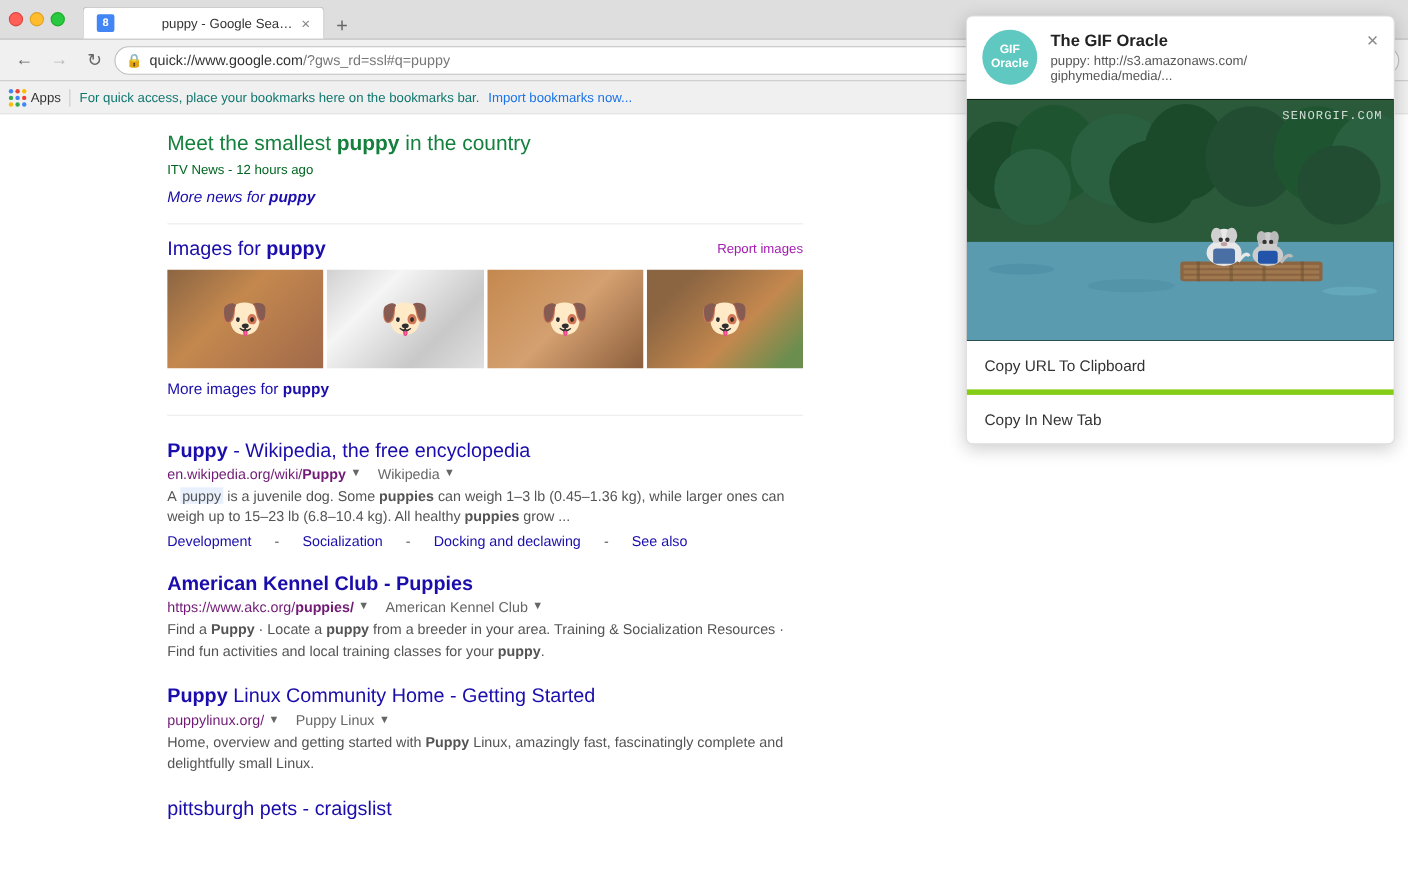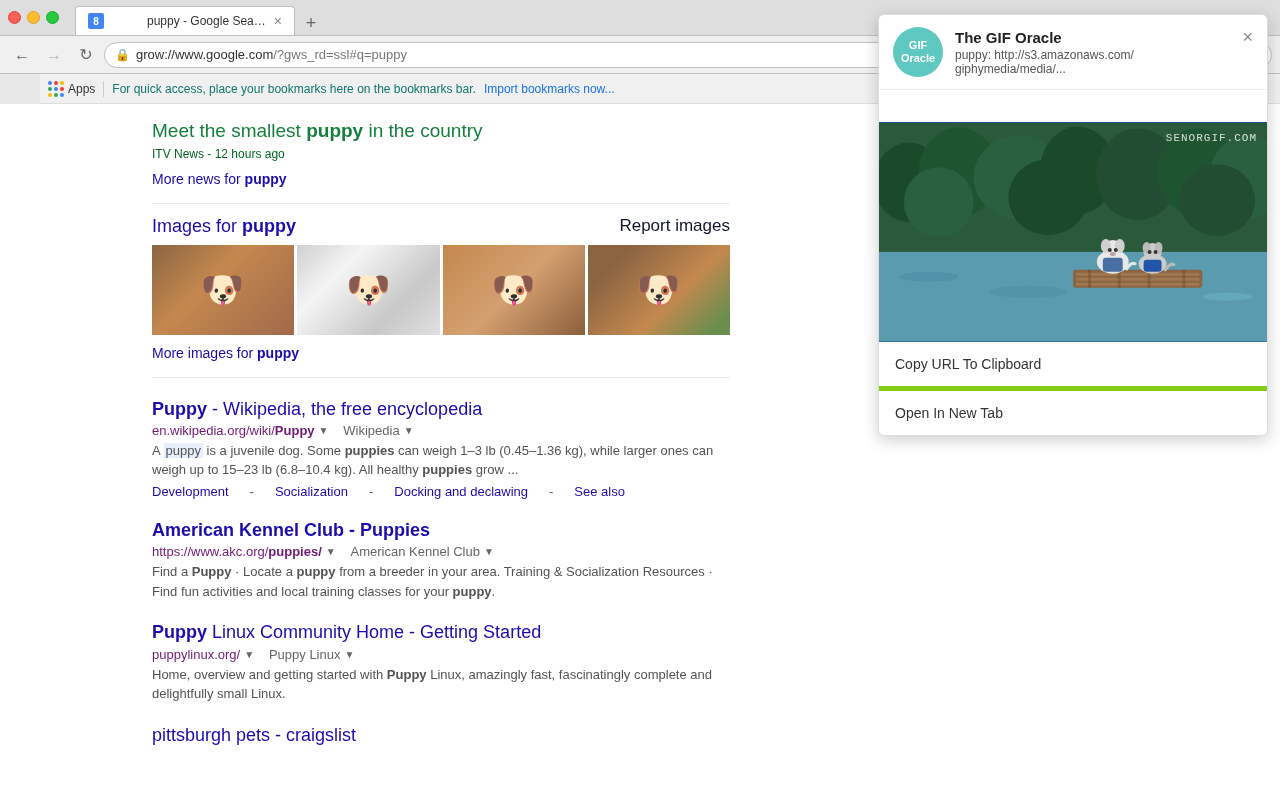--- a/index.html
+++ b/index.html
@@ -18,21 +18,21 @@
     .tab-close { color: #888; font-size: 14px; cursor: pointer; }
     .tab-new { width: 28px; height: 24px; display: flex; align-items: center; justify-content: center; color: #666; font-size: 18px; cursor: pointer; }
 
     .nav-bar { height: 38px; background: #f0f0f0; display: flex; align-items: center; padding: 0 8px; gap: 4px; border-bottom: 1px solid #c0c0c0; }
     .nav-btn { width: 28px; height: 28px; border-radius: 50%; border: none; background: transparent; cursor: pointer; display: flex; align-items: center; justify-content: center; color: #666; font-size: 16px; }
     .nav-btn.disabled { color: #bbb; cursor: default; }
     .address-bar { flex: 1; height: 26px; border: 1px solid #c0c0c0; border-radius: 13px; background: white; display: flex; align-items: center; padding: 0 10px; gap: 6px; font-size: 13px; color: #333; }
     .ssl-icon { color: #4CAF50; font-size: 12px; }
     .address-text { flex: 1; color: #333; font-size: 13px; }
 
-    .bookmarks-bar { height: 30px; background: #f0f0f0; border-bottom: 1px solid #ddd; display: flex; align-items: center; padding: 0 8px; gap: 8px; font-size: 12px; margin-left: 40px; }
+    .bookmarks-bar { height: 30px; background: #f0f0f0; border-bottom: 1px solid #ddd; display: flex; align-items: center; padding: 0 8px; gap: 8px; font-size: 12px; }
     .apps-btn { display: flex; align-items: center; gap: 4px; color: #333; cursor: pointer; }
     .apps-icon { display: grid; grid-template-columns: repeat(3, 4px); gap: 2px; }
     .apps-dot { width: 4px; height: 4px; border-radius: 50%; background: #4285f4; }
     .apps-dot:nth-child(2) { background: #ea4335; }
     .apps-dot:nth-child(3) { background: #fbbc05; }
     .apps-dot:nth-child(4) { background: #34a853; }
     .apps-dot:nth-child(5) { background: #4285f4; }
     .apps-dot:nth-child(6) { background: #ea4335; }
     .apps-dot:nth-child(7) { background: #fbbc05; }
     .apps-dot:nth-child(8) { background: #34a853; }
@@ -44,29 +44,29 @@
     
     .page-content { flex: 1; background: white; overflow-y: auto; display: flex; flex-direction: column; }
     
     .search-results { padding: 0 0 20px 152px; max-width: 730px; font-size: 14px; }
     
     .news-item { margin: 10px 0; }
     .news-title { color: #15803d; text-decoration: none; font-size: 19px; line-height: 1.4; }
     .news-title .bold { font-weight: bold; }
     .news-source { color: #006621; font-size: 12px; margin-top: 2px; }
     
-    .more-news { color: #1a0dab; font-size: 14px; margin: 10px 0 16px; cursor: pointer; text-decoration: none; display: block; }
+    .more-news { color: #1a0dab; font-size: 14px; margin: 10px 0 16px; cursor: pointer; text-decoration: none; display: block; font-style: italic; }
     .more-news .bold { font-weight: bold; }
     
     .section-divider { border: none; border-top: 1px solid #ebebeb; margin: 8px 0; }
     
     .images-header { display: flex; justify-content: space-between; align-items: center; margin: 12px 0 8px; }
     .images-title { color: #1a0dab; font-size: 18px; text-decoration: none; }
     .images-title .bold { font-weight: bold; }
-    .report-images { color: #0f172a; font-size: 17px; cursor: pointer; }
+    .report-images { color: #a21caf; font-size: 12px; cursor: pointer; }
     
     .image-grid { display: flex; gap: 3px; margin-bottom: 10px; }
     .image-thumb { height: 90px; flex: 1; overflow: hidden; cursor: pointer; }
     .image-thumb-inner { width: 100%; height: 100%; background: #ddd; }
     
     
     .img1 { background: linear-gradient(135deg, #8B6542 0%, #C4884E 40%, #A0694A 100%); }
     .img2 { background: linear-gradient(135deg, #d0d0d0 0%, #f5f5f5 30%, #c8c8c8 70%, #e0e0e0 100%); position: relative; }
     .img3 { background: linear-gradient(135deg, #C4884E 0%, #D4A070 50%, #8B5E3C 100%); }
     .img4 { background: linear-gradient(135deg, #8B6542 20%, #C4884E 60%, #6B8E4E 90%); }
@@ -96,21 +96,21 @@
     
     .gif-oracle-popup { position: absolute; top: 14px; right: 12px; width: 390px; background: white; border: 1px solid #ddd; border-radius: 6px; box-shadow: 0 4px 16px rgba(0,0,0,0.2); z-index: 1000; }
     .popup-header { display: flex; align-items: center; padding: 12px 14px; border-bottom: 1px solid #eee; gap: 12px; }
     .popup-logo { width: 50px; height: 50px; border-radius: 50%; background: #5fc8c0; display: flex; align-items: center; justify-content: center; flex-shrink: 0; }
     .popup-logo-text { color: white; font-size: 11px; font-weight: bold; text-align: center; line-height: 1.2; }
     .popup-title-area { flex: 1; }
     .popup-title { font-size: 15px; font-weight: bold; color: #222; }
     .popup-url { font-size: 12px; color: #555; margin-top: 2px; }
     .popup-close { color: #888; font-size: 18px; cursor: pointer; align-self: flex-start; }
     
-    .popup-image-area { width: 100%; height: 220px; background: #1d4ed8; overflow: hidden; position: relative; margin-top: 32px; }
+    .popup-image-area { width: 100%; height: 220px; background: #000000; overflow: hidden; position: relative; }
     .gif-watermark { position: absolute; top: 10px; right: 10px; color: white; font-size: 11px; opacity: 0.8; letter-spacing: 1px; font-family: 'Courier New', monospace; }
     
     
     .gif-svg { width: 100%; height: 100%; }
     
     .popup-actions { padding: 0; }
     .popup-action { padding: 14px 16px; font-size: 14px; color: #333; cursor: pointer; border-bottom: 5px solid #84cc16; }
     .popup-action:last-child { border-bottom: none; }
   </style>
 </head>
@@ -137,21 +137,21 @@
     </div>
   </div>
 
   <div class="nav-bar">
     <button class="nav-btn">←</button>
     <button class="nav-btn disabled">→</button>
     <button class="nav-btn">↻</button>
     <div class="address-bar">
       <span class="ssl-icon">🔒</span>
       <span class="address-text">
-        <span style="color:#333;">grow://</span><span style="color:#333;">www.google.com</span><span style="color:#777;">/?gws_rd=ssl#q=puppy</span>
+        <span style="color:#333;">quick://</span><span style="color:#333;">www.google.com</span><span style="color:#777;">/?gws_rd=ssl#q=puppy</span>
       </span>
     </div>
   </div>
 
   <div class="bookmarks-bar">
     <div class="apps-btn">
       <div class="apps-icon">
         <div class="apps-dot"></div>
           <div class="apps-dot"></div>
           <div class="apps-dot"></div>
@@ -349,15 +349,15 @@
       <circle cx="278" cy="130" r="2" fill="#333"></circle>
 
       <path d="M248 148 Q255 138 258 143" stroke="#e8e8e8" stroke-width="3" fill="none"></path>
       <path d="M287 149 Q294 139 297 144" stroke="#bbb" stroke-width="3" fill="none"></path>
     </svg>
     <div class="gif-watermark">SENORGIF.COM</div>
   </div>
 
   <div class="popup-actions">
     <div class="popup-action">Copy URL To Clipboard</div>
-    <div class="popup-action">Open In New Tab</div>
+    <div class="popup-action">Copy In New Tab</div>
   </div>
 </div>
 
 </body></html>

